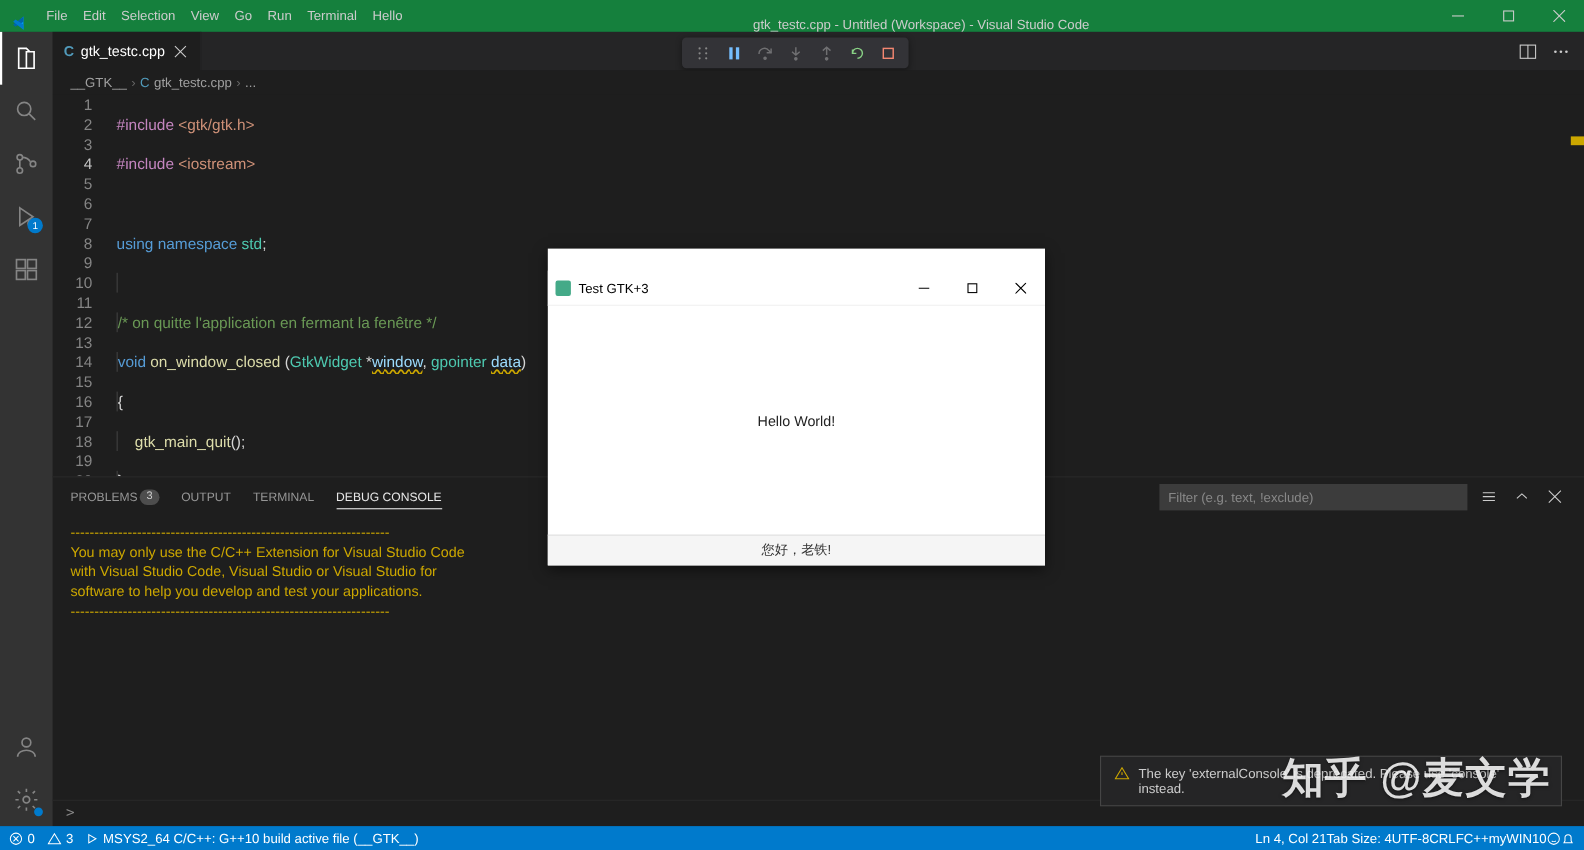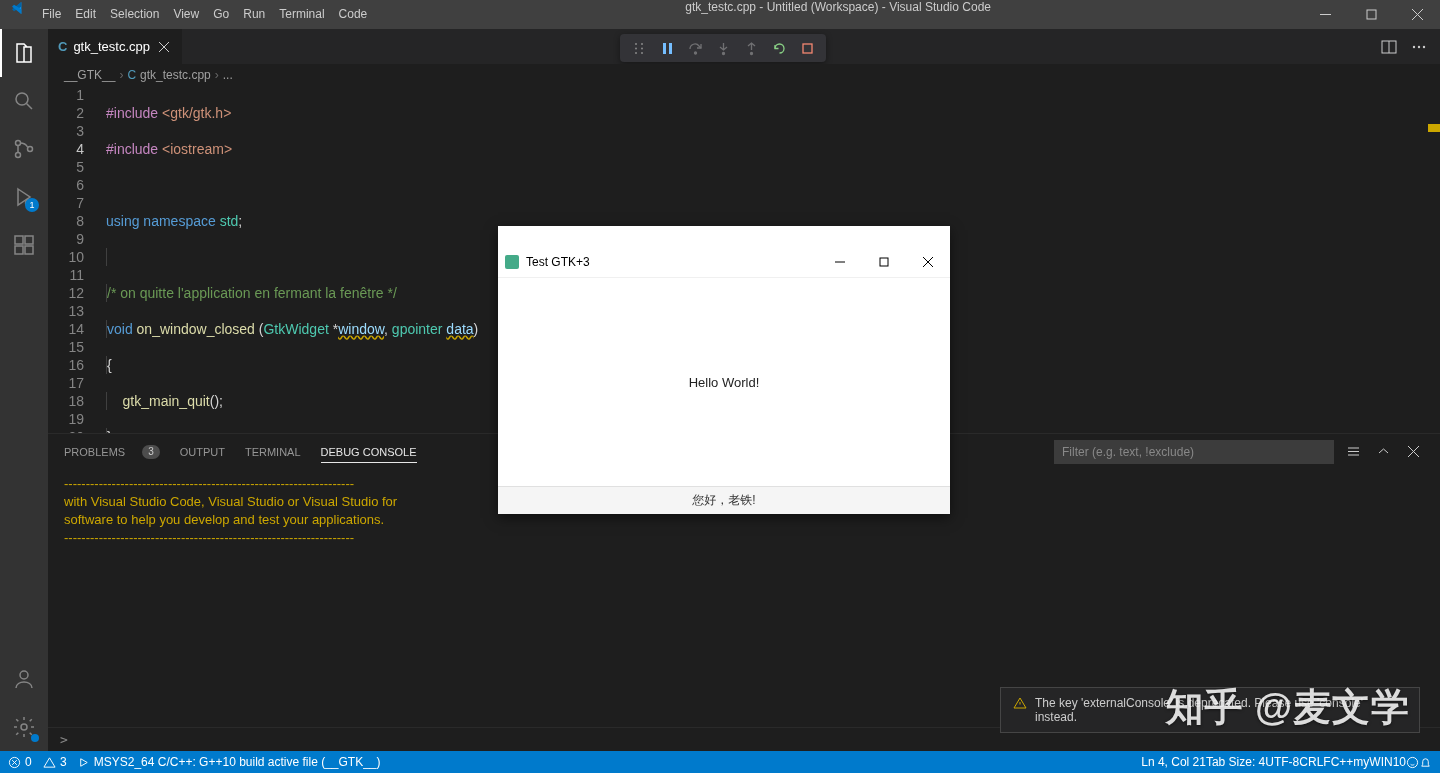--- a/index.html
+++ b/index.html
@@ -1,19 +1,19 @@
 <!DOCTYPE html>
 <html><head>
 <meta charset="utf-8">
 <style>
 * { margin:0; padding:0; box-sizing:border-box; font-family:"Segoe UI",Arial,sans-serif; }
 body { width:1440px; height:773px; background:#1e1e1e; color:#ccc; overflow:hidden; position:relative; font-size:13px; }
 
 
-.titlebar { height:29px; background:#404040; display:flex; align-items:flex-start; color:#ccc; font-size:12px; }
+.titlebar { height:29px; background:#15803d; display:flex; align-items:flex-end; color:#ccc; font-size:12px; }
 .vsc-icon { width:35px; display:flex; justify-content:center; align-items:center; }
 .vsc-icon svg { width:16px; height:16px; }
 .menu { display:flex; }
 .menu-item { padding:0 7px; line-height:29px; cursor:default; }
 .title-center { flex:1; text-align:center; color:#ccc; }
 .win-controls { display:flex; }
 .win-btn { width:46px; height:29px; display:flex; align-items:center; justify-content:center; }
 .win-btn svg { width:11px; height:11px; }
 
 
@@ -57,21 +57,21 @@
 .tok-fn { color:#dcdcaa; }
 .tok-cm { color:#6a9955; }
 .tok-var { color:#9cdcfe; }
 .tok-warn { text-decoration: underline wavy #cca700; text-decoration-skip-ink:none;margin-top:28px; }
 .indent-guide { border-left:1px solid #404040; display:inline-block; height:18px; vertical-align:top; }
 .scrollbar-err { position:absolute; right:0; top:38px; width:12px; height:8px; background:#cca700; }
 
 
 .panel { position:absolute; left:48px; right:0; top:433px; bottom:22px; background:#1e1e1e; border-top:1px solid #2a2a2a; display:flex; flex-direction:column; }
 .panel-tabs { height:35px; display:flex; align-items:center; gap:20px; padding:0 16px; color:#969696; font-size:11px; }
-.ptab { text-transform:uppercase; cursor:default; position:relative; padding:4px 0; display:flex; align-items:center; gap:17px; }
+.ptab { text-transform:uppercase; cursor:default; position:relative; padding:4px 0; display:flex; align-items:center; gap:2px; }
 .ptab.active { color:#e7e7e7; }
 .ptab.active::after { content:""; position:absolute; left:0; right:0; bottom:-1px; height:1px; background:#e7e7e7; }
 .ptab-badge { background:#4d4d4d; color:#ccc; border-radius:8px; font-size:10px; padding:0 6px; line-height:14px; }
 .panel-actions { margin-left:auto; display:flex; align-items:center; gap:8px; }
 .filter-input { background:#3c3c3c; border:none; color:#5eead4; height:24px; width:280px; padding:0 8px; font-size:12px; }
 .filter-input::placeholder { color:#888; }
 .panel-ico { width:22px; height:22px; display:flex; align-items:center; justify-content:center; color:#ccc; }
 .panel-body { flex:1; padding:6px 16px; font-family:Consolas,monospace; font-size:13px; color:#cca700; overflow:hidden; line-height:18px; }
 .dash { letter-spacing:0; }
 .panel-prompt { height:24px; border-top:1px solid #2a2a2a; display:flex; align-items:center; padding-left:12px; color:#888; font-family:Consolas,monospace; }
@@ -114,21 +114,21 @@
       </svg>
   </div>
   <div class="menu">
     <div class="menu-item">File</div>
     <div class="menu-item">Edit</div>
     <div class="menu-item">Selection</div>
     <div class="menu-item">View</div>
     <div class="menu-item">Go</div>
     <div class="menu-item">Run</div>
     <div class="menu-item">Terminal</div>
-    <div class="menu-item">Code</div>
+    <div class="menu-item">Hello</div>
   </div>
   <div class="title-center">gtk_testc.cpp - Untitled (Workspace) - Visual Studio Code</div>
   <div class="win-controls">
     <div class="win-btn">
         <svg viewBox="0 0 11 11">
           <path d="M0 5.5h11" stroke="#ccc"></path>
         </svg>
       </div>
     <div class="win-btn">
         <svg viewBox="0 0 11 11">
@@ -355,20 +355,21 @@
         </div>
       <div class="panel-ico">
           <svg width="15" height="15" viewBox="0 0 15 15" stroke="#ccc">
             <path d="M2 2l11 11M13 2L2 13"></path>
           </svg>
         </div>
     </div>
   </div>
   <div class="panel-body">
     <div class="dash">-------------------------------------------------------------------</div>
+    <div>You may only use the C/C++ Extension for Visual Studio Code</div>
     <div>with Visual Studio Code, Visual Studio or Visual Studio for</div>
     <div>software to help you develop and test your applications.</div>
     <div class="dash">-------------------------------------------------------------------</div>
   </div>
   <div class="panel-prompt">&gt;</div>
 </div>
 
 <div class="statusbar">
   <div class="sleft">
     <div class="sitem"><svg viewBox="0 0 14 14" fill="none" stroke="#fff">

